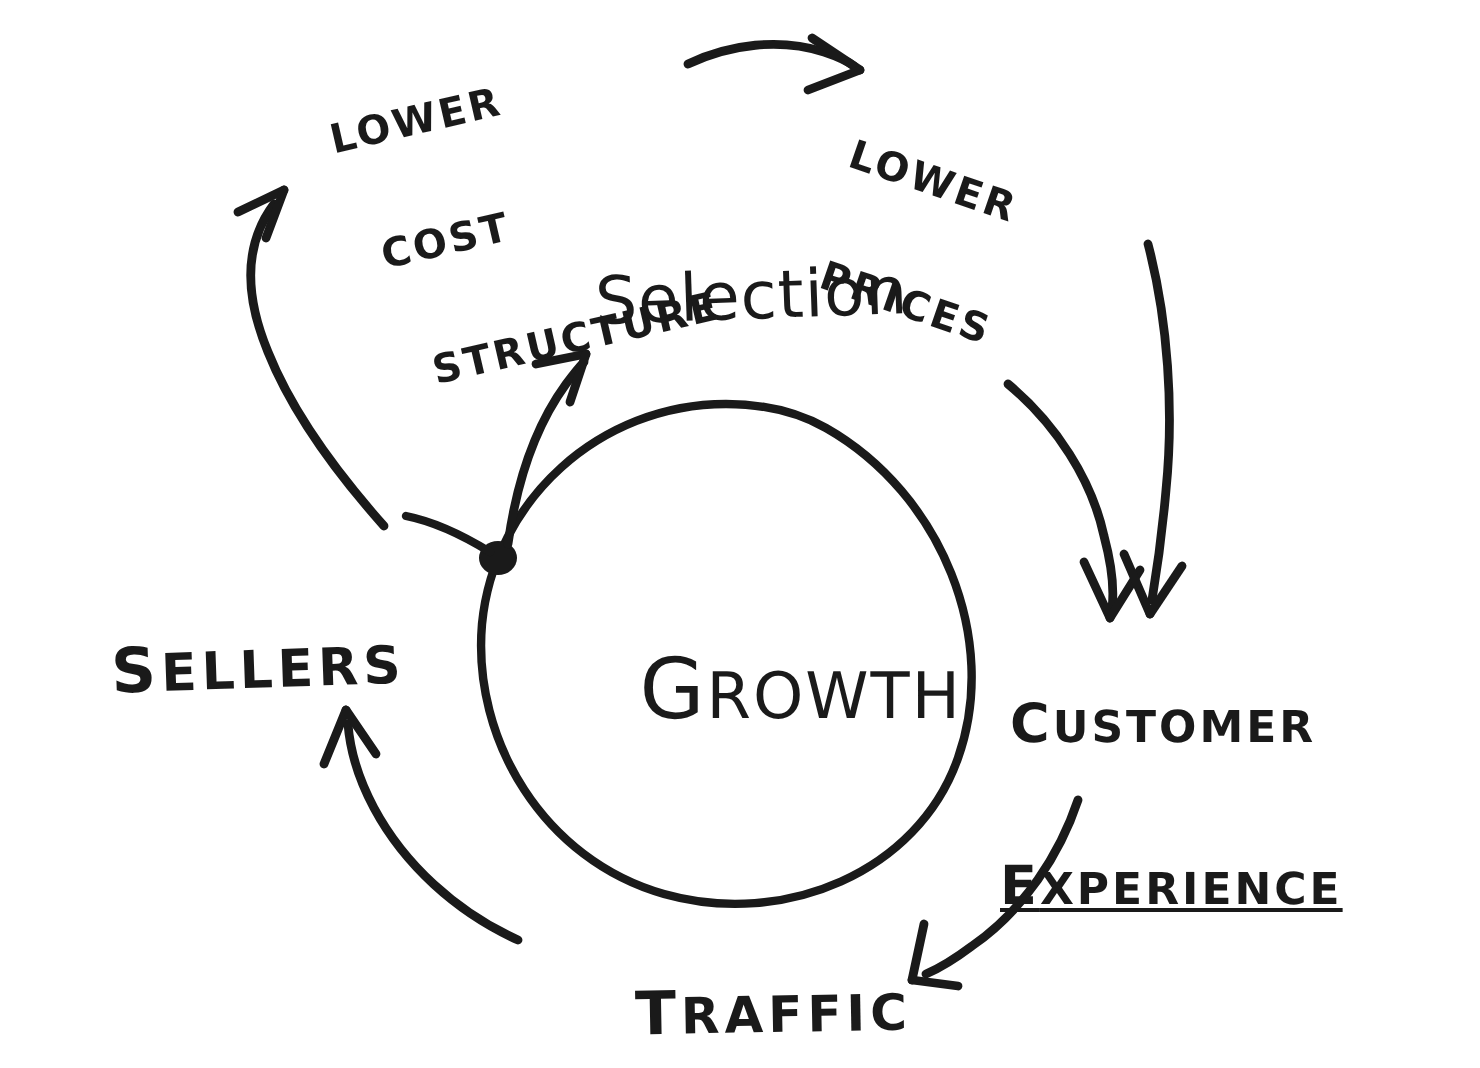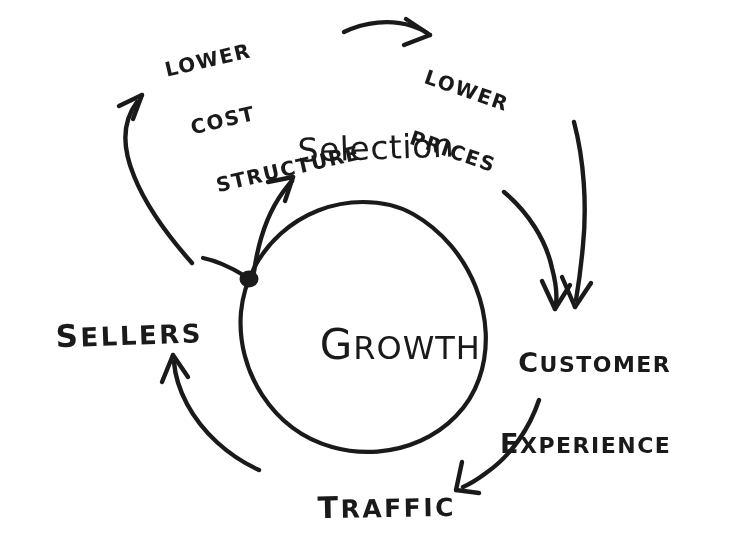--- a/index.html
+++ b/index.html
@@ -114,22 +114,22 @@
   #label-sellers .cap { font-size: 31px; }
 
   
   #label-customer-experience {
     left: 505px;
     top: 304px;
     font-size: 22px;
     letter-spacing: 1.5px;
   }
   #label-customer-experience .ln { display: block; }
-  #label-customer-experience .ln-1 { margin-left: 0px; text-align: right; }
-  #label-customer-experience .ln-2 { margin-left: -5px; margin-top: 9px; }
+  #label-customer-experience .ln-1 { margin-left: 0px; }
+  #label-customer-experience .ln-2 { margin-left: -5px; margin-top: 9px; text-decoration: underline; }
   #label-customer-experience .cap { font-size: 27px; }
 
   
   #label-traffic {
     left: 272px;
     top: 468px;
     font-size: 25px;
     letter-spacing: 2.5px;
     transform: rotate(-1deg);
     transform-origin: 0 0;

